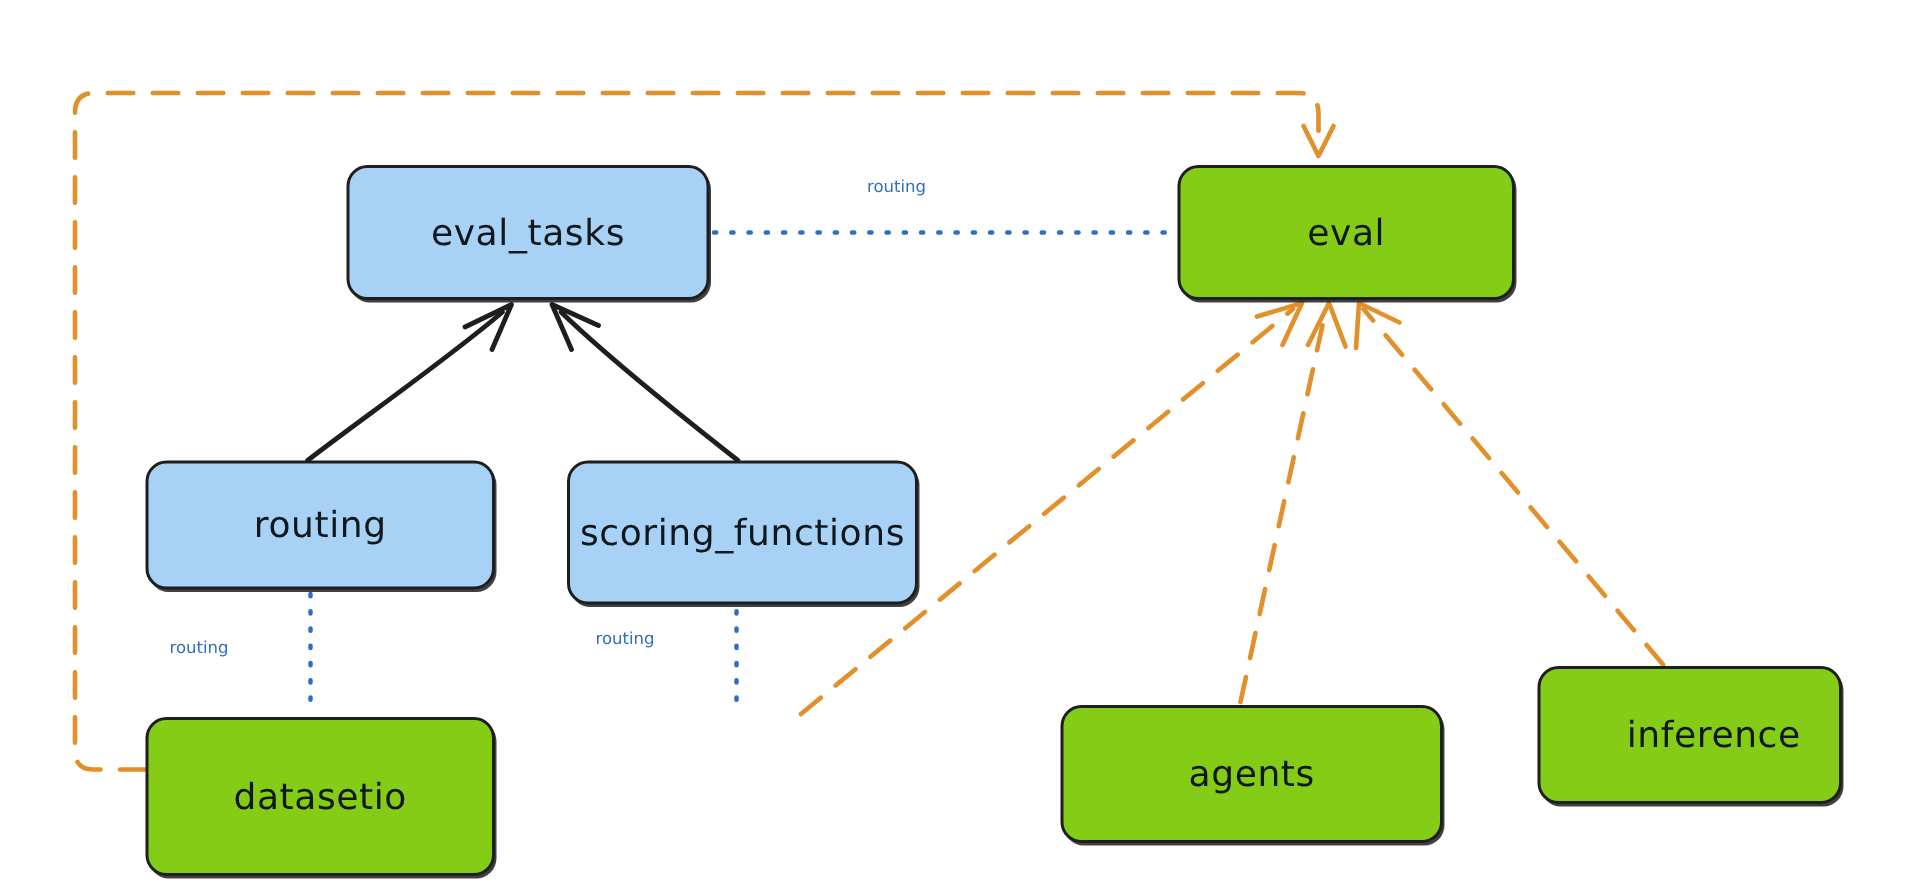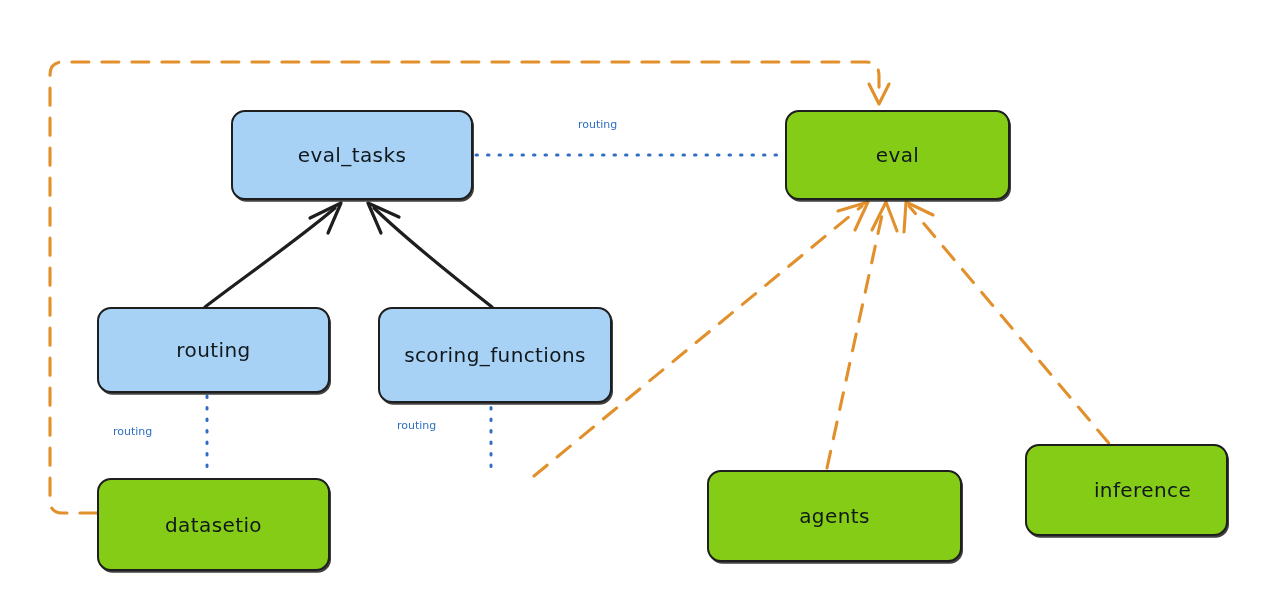--- a/index.html
+++ b/index.html
@@ -4,21 +4,21 @@
 <style>
   html,body{margin:0;padding:0;background:#ffffff;}
   body{width:1280px;height:596px;overflow:hidden;font-family:"DejaVu Sans",sans-serif;}
   #stage{position:relative;width:1280px;height:596px;background:#fff;}
   svg.layer{position:absolute;left:0;top:0;width:1280px;height:596px;}
   .node{position:absolute;display:flex;align-items:center;justify-content:center;
         box-sizing:border-box;border:2.6px solid #1e1e1e;border-radius:14px;
         box-shadow:1.5px 2.2px 0 -0.5px rgba(30,30,30,.85);}
   .node.blue{background:#a8d2f5;}
   .node.green{background:#84cc16;}
-  .node .label{font-family:"DejaVu Sans",sans-serif;font-size:20px;color:#11181c;
+  .node .label{font-family:"DejaVu Sans",sans-serif;font-size:24px;color:#11181c;
                letter-spacing:.4px;white-space:nowrap;}
   .edge-label{position:absolute;font-family:"DejaVu Sans",sans-serif;font-size:11px;
               color:#2f6ec4;white-space:nowrap;}
 </style>
 </head>
 <body>
 
 <div id="stage">
 
   <svg class="layer" viewBox="0 0 1280 596" xmlns="http://www.w3.org/2000/svg">
@@ -75,21 +75,21 @@
   </div>
 
   <div class="node blue" style="left:97px;top:307px;width:233px;height:86px;">
     <span class="label">routing</span>
   </div>
 
   <div class="node blue" style="left:378px;top:307px;width:234px;height:96px;">
     <span class="label">scoring_functions</span>
   </div>
 
-  <div class="node green" style="left:97px;top:478px;width:233px;height:93px;align-items:center;">
+  <div class="node green" style="left:97px;top:478px;width:233px;height:106px;align-items:center;">
     <span class="label">datasetio</span>
   </div>
 
 
   <div class="node green" style="left:707px;top:470px;width:255px;height:92px;">
     <span class="label">agents</span>
   </div>
 
   <div class="node green" style="left:1025px;top:444px;width:203px;height:92px;padding-left:32px;">
     <span class="label">inference</span>

